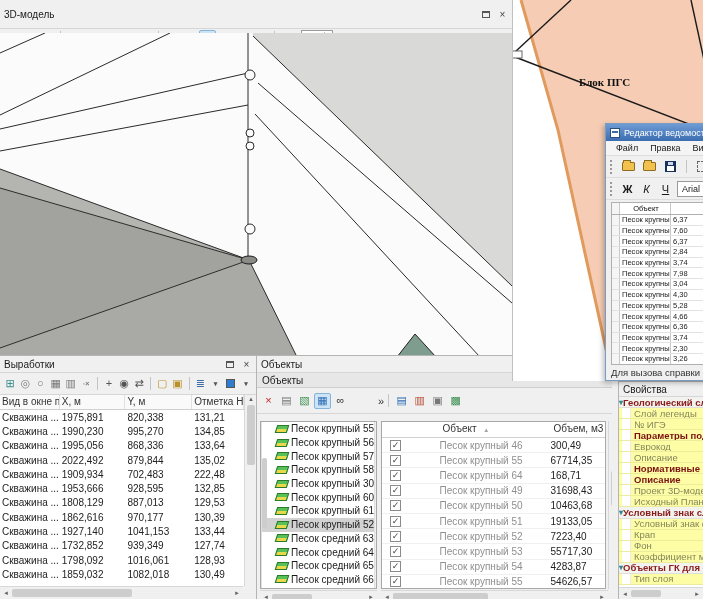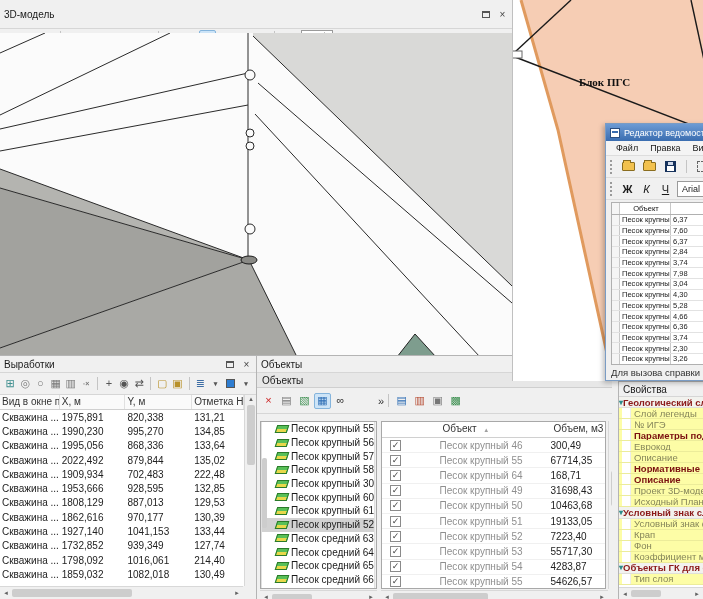--- a/index.html
+++ b/index.html
@@ -450,21 +450,21 @@
           <div class="bhrow">
             <span class="c1">Скважина ...</span>
             <span class="c2">1732,852</span>
             <span class="c3">939,349</span>
             <span class="c4">127,74</span>
           </div>
           <div class="bhrow">
             <span class="c1">Скважина ...</span>
             <span class="c2">1798,092</span>
             <span class="c3">1016,061</span>
-            <span class="c4">214,40</span>
+            <span class="c4">128,93</span>
           </div>
           <div class="bhrow">
             <span class="c1">Скважина ...</span>
             <span class="c2">1859,032</span>
             <span class="c3">1082,018</span>
             <span class="c4">130,49</span>
           </div>
         </div>
     </div>
     <div class="vscroll" style="right:0;top:39px;bottom:13px;">

